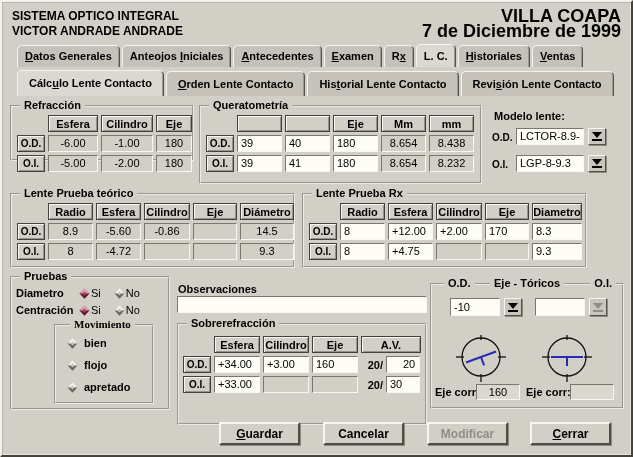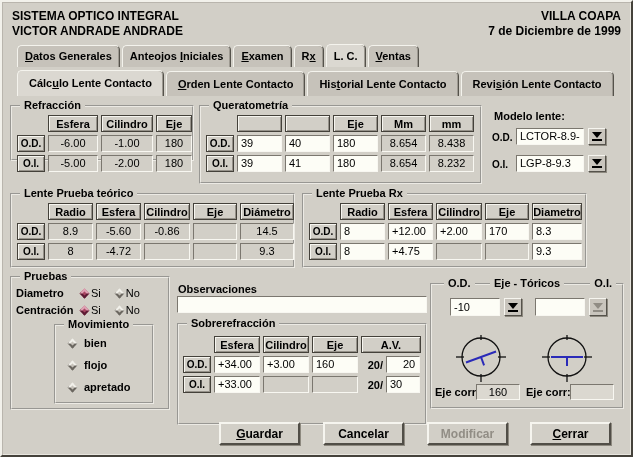--- a/index.html
+++ b/index.html
@@ -9,21 +9,21 @@
     font-family:"Liberation Sans","DejaVu Sans",sans-serif;font-size:11px;color:#000;
     border-top:2px solid #f2f1eb;border-left:2px solid #f2f1eb;
     border-right:2px solid #45423b;border-bottom:2px solid #45423b;
     box-shadow:inset 1px 1px 0 #b9b5ad, inset -1px -1px 0 #e8e6df;
     overflow:hidden;
   }
   .b{font-weight:bold;}
   .k{text-decoration:underline;}
   
   .hdr-left{position:absolute;left:10px;top:7px;font-weight:bold;font-size:12px;line-height:15px;white-space:nowrap;}
-  .hdr-right{position:absolute;right:10px;top:7px;font-weight:bold;font-size:12px;line-height:15px;text-align:right;white-space:nowrap;}
+  .hdr-right{position:absolute;right:10px;top:7px;font-weight:bold;font-size:18px;line-height:15px;text-align:right;white-space:nowrap;}
   
   .tabstrip{position:absolute;display:flex;gap:2px;align-items:center;padding-left:12px;}
   #tabs1{left:3px;top:42px;height:23px;}
   #tabs2{left:3px;top:68px;height:26px;}
   .tab{
     height:22px;line-height:21px;padding:0 7px;font-weight:bold;font-size:11px;white-space:nowrap;
     background:#c6c2ba;border-radius:5px 5px 0 0;
     border-top:1px solid #f4f3ed;border-left:1px solid #f4f3ed;border-right:1px solid #55524b;
     box-shadow:inset -1px 0 0 #9d9991;cursor:default;
   }
@@ -79,23 +79,25 @@
     <div>VICTOR ANDRADE ANDRADE</div>
   </div>
   <div class="hdr-right">
     <div>VILLA COAPA</div>
     <div>7 de Diciembre de 1999</div>
   </div>
 
   <div class="tabstrip" id="tabs1">
     <div class="tab"><span class="k">D</span><span>atos Generales</span></div>
     <div class="tab"><span>Anteojos </span><span class="k">I</span><span>niciales</span></div>
+    <div class="tab"><span class="k">A</span><span>ntecedentes</span></div>
     <div class="tab"><span class="k">E</span><span>xamen</span></div>
     <div class="tab"><span>R</span><span class="k">x</span></div>
     <div class="tab active"><span>L. C.</span></div>
+    <div class="tab"><span class="k">H</span><span>istoriales</span></div>
     <div class="tab"><span class="k">V</span><span>entas</span></div>
   </div>
 
   <div class="tabstrip" id="tabs2">
     <div class="tab active"><span>Cálc</span><span class="k">u</span><span>lo Lente Contacto</span></div>
     <div class="tab"><span class="k">O</span><span>rden Lente Contacto</span></div>
     <div class="tab"><span>His</span><span class="k">t</span><span>orial Lente Contacto</span></div>
     <div class="tab"><span>Revi</span><span class="k">s</span><span>ión Lente Contacto</span></div>
   </div>
 
@@ -239,21 +241,21 @@
     </div>
     <div class="prow" style="left:4px;top:26px;">
       <span class="b" style="width:62px;">Centración</span>
       <span class="dia sel"></span>
       <span>Si</span>
       <span style="width:12px;"></span>
       <span class="dia"></span>
       <span>No</span>
     </div>
     <div class="group" style="left:42px;top:46px;width:100px;height:80px;">
-      <div class="gtitle" style="left:8px;">Movimiento</div>
+      <div class="gtitle" style="left:14px;font-family:Liberation Serif, serif;">Movimiento</div>
       <div class="prow" style="left:10px;top:11px;">
         <span class="dia"></span>
         <span class="b" style="margin-left:5px;">bien</span>
       </div>
       <div class="prow" style="left:10px;top:33px;">
         <span class="dia"></span>
         <span class="b" style="margin-left:5px;">flojo</span>
       </div>
       <div class="prow" style="left:10px;top:55px;">
         <span class="dia"></span>

